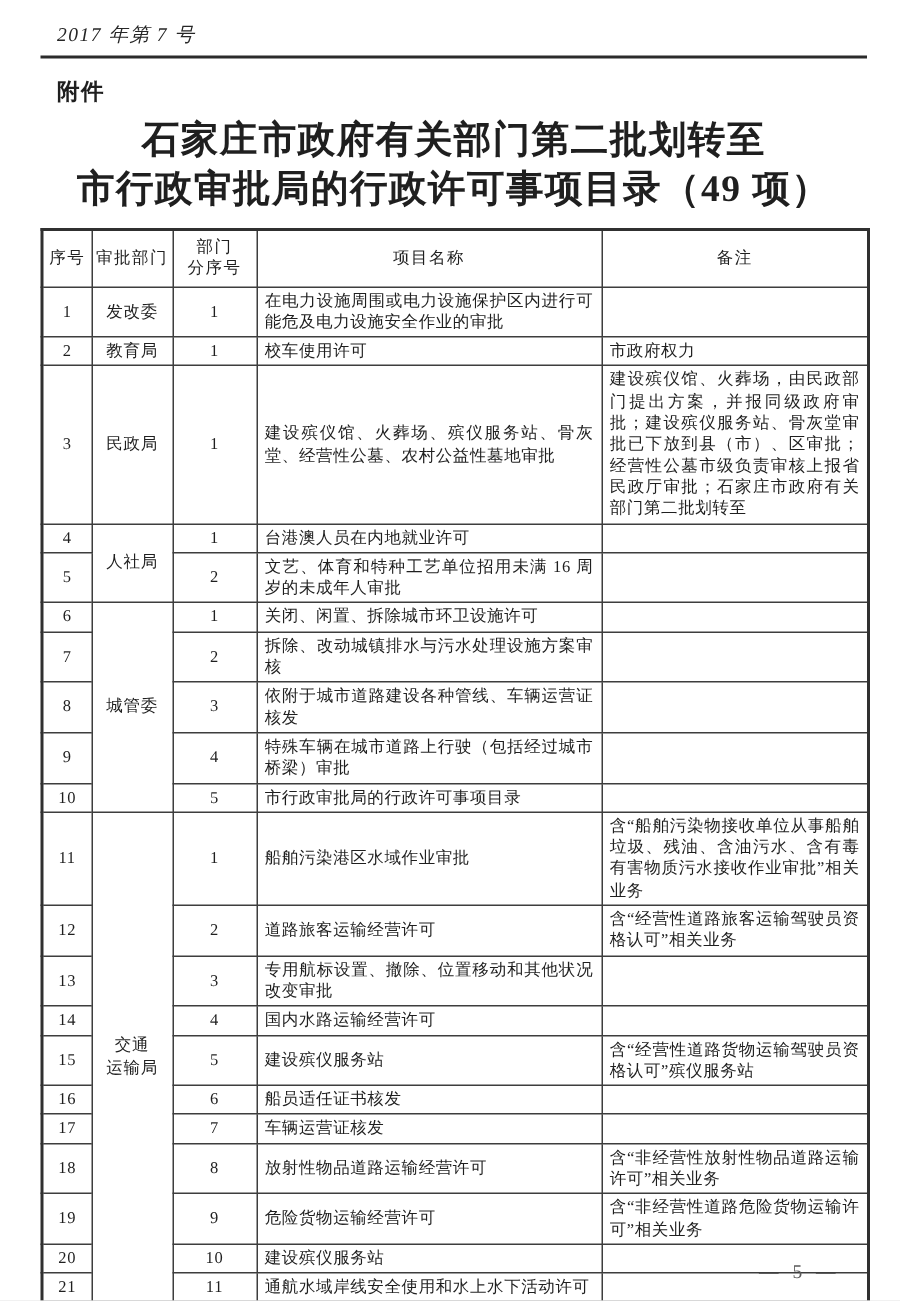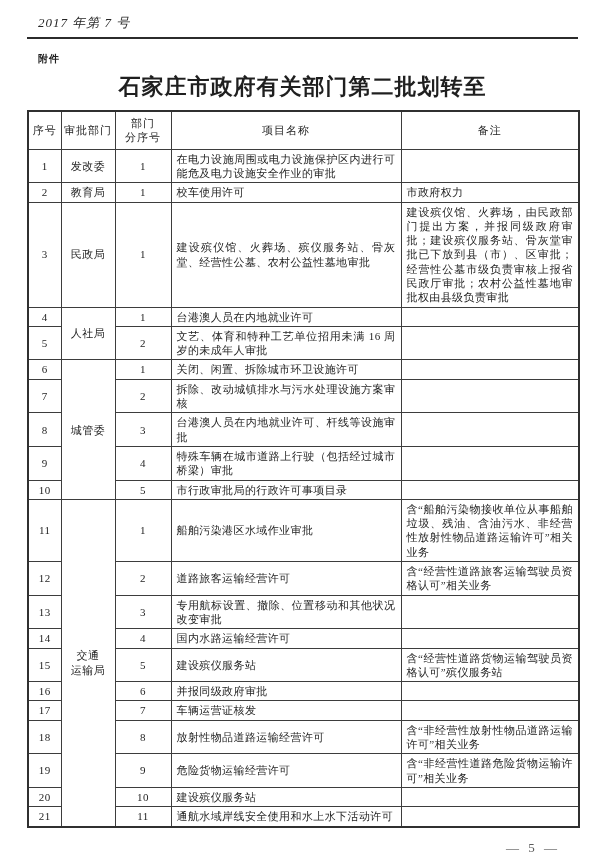--- a/index.html
+++ b/index.html
@@ -24,28 +24,28 @@
     padding: 0 8px 0 11px;
     letter-spacing: 1px;
   }
   .header-rule {
     height: 0;
     border-bottom: 2px solid #2b2b2b;
     margin-top: 5px;
   }
   .attachment-label {
     font-weight: bold;
-    font-size: 10px;
+    font-size: 15px;
     margin: 13px 0 0 11px;
     letter-spacing: 1px;
   }
   .doc-title {
     text-align: center;
     font-weight: bold;
-    font-size: 22px;
+    font-size: 25px;
     line-height: 1.32;
     letter-spacing: 1px;
     margin: 6px 0 9px 0;
   }
   table.approval-table {
     width: 551px;
     border-collapse: collapse;
     table-layout: fixed;
     border: 2px solid #303030;
   }
@@ -88,20 +88,21 @@
 
   <div class="running-header">
     <span>2017 年第 7 号</span>
   </div>
   <div class="header-rule"></div>
 
   <div class="attachment-label">附件</div>
 
   <h1 class="doc-title">
     <span>石家庄市政府有关部门第二批划转至</span><br>
+    <span>市行政审批局的行政许可事项目录（49 项）</span>
   </h1>
 
   <table class="approval-table">
     <colgroup id="table-cols">
         <col style="width: 33px;">
         <col style="width: 54px;">
         <col style="width: 56px;">
         <col style="width: 230px;">
         <col style="width: 178px;">
       </colgroup>
@@ -128,21 +129,21 @@
           <td class="c-dept" rowspan="1">教育局</td>
           <td class="c-sub">1</td>
           <td class="c-name">校车使用许可</td>
           <td class="c-remark">市政府权力</td>
         </tr>
         <tr>
           <td class="c-seq">3</td>
           <td class="c-dept" rowspan="1">民政局</td>
           <td class="c-sub">1</td>
           <td class="c-name">建设殡仪馆、火葬场、殡仪服务站、骨灰堂、经营性公墓、农村公益性墓地审批</td>
-          <td class="c-remark">建设殡仪馆、火葬场，由民政部门提出方案，并报同级政府审批；建设殡仪服务站、骨灰堂审批已下放到县（市）、区审批；经营性公墓市级负责审核上报省民政厅审批；农村公益性墓地审批权由县级负责审批</td>
+          <td class="c-remark">建设殡仪馆、火葬场，由民政部门提出方案，并报同级政府审批；建设殡仪服务站、骨灰堂审批已下放到县（市）、区审批；经营性公墓市级负责审核上报省民政厅审批；石家庄市政府有关部门第二批划转至</td>
         </tr>
         <tr>
           <td class="c-seq">4</td>
           <td class="c-dept" rowspan="2">人社局</td>
           <td class="c-sub">1</td>
           <td class="c-name">台港澳人员在内地就业许可</td>
           <td class="c-remark"></td>
         </tr>
         <tr>
           <td class="c-seq">5</td>
@@ -159,42 +160,42 @@
         </tr>
         <tr>
           <td class="c-seq">7</td>
           <td class="c-sub">2</td>
           <td class="c-name">拆除、改动城镇排水与污水处理设施方案审核</td>
           <td class="c-remark"></td>
         </tr>
         <tr>
           <td class="c-seq">8</td>
           <td class="c-sub">3</td>
-          <td class="c-name">台港澳人员在内地就业许可、杆线等设施审批</td>
+          <td class="c-name">依附于城市道路建设各种管线、车辆运营证核发</td>
           <td class="c-remark"></td>
         </tr>
         <tr>
           <td class="c-seq">9</td>
           <td class="c-sub">4</td>
           <td class="c-name">特殊车辆在城市道路上行驶（包括经过城市桥梁）审批</td>
           <td class="c-remark"></td>
         </tr>
         <tr>
           <td class="c-seq">10</td>
           <td class="c-sub">5</td>
           <td class="c-name">市行政审批局的行政许可事项目录</td>
           <td class="c-remark"></td>
         </tr>
         <tr>
           <td class="c-seq">11</td>
           <td class="c-dept" rowspan="11">交通
 运输局</td>
           <td class="c-sub">1</td>
           <td class="c-name">船舶污染港区水域作业审批</td>
-          <td class="c-remark">含“船舶污染物接收单位从事船舶垃圾、残油、含油污水、非经营性放射性物品道路运输许可”相关业务</td>
+          <td class="c-remark">含“船舶污染物接收单位从事船舶垃圾、残油、含油污水、含有毒有害物质污水接收作业审批”相关业务</td>
         </tr>
         <tr>
           <td class="c-seq">12</td>
           <td class="c-sub">2</td>
           <td class="c-name">道路旅客运输经营许可</td>
           <td class="c-remark">含“经营性道路旅客运输驾驶员资格认可”相关业务</td>
         </tr>
         <tr>
           <td class="c-seq">13</td>
           <td class="c-sub">3</td>
@@ -209,21 +210,21 @@
         </tr>
         <tr>
           <td class="c-seq">15</td>
           <td class="c-sub">5</td>
           <td class="c-name">建设殡仪服务站</td>
           <td class="c-remark">含“经营性道路货物运输驾驶员资格认可”殡仪服务站</td>
         </tr>
         <tr>
           <td class="c-seq">16</td>
           <td class="c-sub">6</td>
-          <td class="c-name">并报同级政府审批</td>
+          <td class="c-name">船员适任证书核发</td>
           <td class="c-remark"></td>
         </tr>
         <tr>
           <td class="c-seq">17</td>
           <td class="c-sub">7</td>
           <td class="c-name">车辆运营证核发</td>
           <td class="c-remark"></td>
         </tr>
         <tr>
           <td class="c-seq">18</td>

